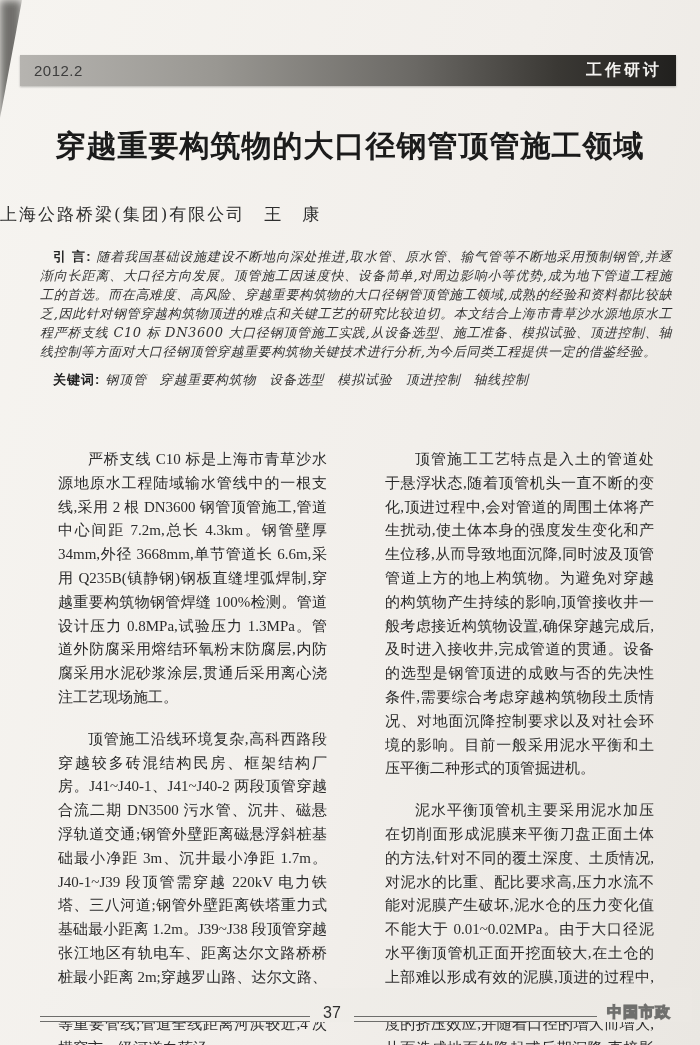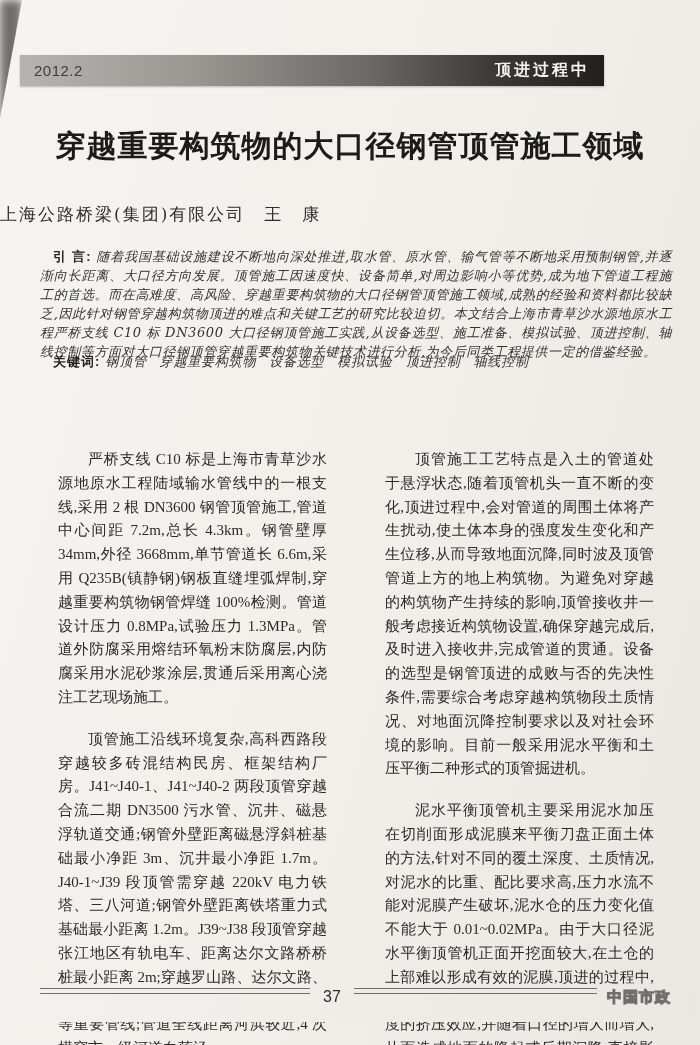--- a/index.html
+++ b/index.html
@@ -16,21 +16,21 @@
     color:#2b2b2b;
   }
   .corner-shadow{
     position:absolute;left:0;top:0;width:22px;height:118px;
     background:#43423f;
     clip-path:polygon(0 0,100% 0,0 100%);
     filter:blur(4px);
     opacity:.75;
   }
   .header-bar{
-    position:absolute;left:20px;top:55px;width:584px;height:31px;
+    position:absolute;left:20px;top:55px;width:656px;height:31px;
     background:linear-gradient(90deg,#b6b4b0 0%,#999792 30%,#6b6965 60%,#3a3834 82%,#21201e 100%);
     display:flex;align-items:center;justify-content:space-between;
     padding:0 14px;box-sizing:border-box;
     box-shadow:0 1px 2px rgba(0,0,0,.25);
   }
   .issue{font:15px "Liberation Sans", sans-serif;color:#3d3d3d;letter-spacing:.5px;}
   .section{font:bold 16px "Liberation Sans", sans-serif;color:#f4f3f1;letter-spacing:3px;}
   .title{
     position:absolute;top:126px;left:0;width:100%;margin:0;
     text-align:center;
@@ -47,21 +47,21 @@
     position:absolute;top:247px;left:40px;width:632px;margin:0;
     font:italic 13px "DejaVu Serif", serif;
     line-height:19px;text-align:justify;text-indent:1em;
     color:#333;letter-spacing:.6px;
   }
   .abstract .label, .keywords .label{
     font-family:"Liberation Sans", sans-serif;
     font-style:normal;font-weight:bold;letter-spacing:1px;color:#222;
   }
   .keywords{
-    position:absolute;top:353px;left:40px;width:632px;margin:0;
+    position:absolute;top:371px;left:40px;width:632px;margin:0;
     font:italic 13px "DejaVu Serif", serif;
     color:#333;letter-spacing:.8px;text-indent:1em;
   }
   .keywords .kw-text{word-spacing:8px;}
   .columns{
     position:absolute;top:430px;left:40px;width:632px;
     display:flex;gap:22px;
   }
   .col{width:305px;font:15px "Liberation Serif", serif;line-height:23.8px;}
   .col p{margin:18px;text-align:justify;text-indent:2em;color:#2b2b2b;}
@@ -70,21 +70,21 @@
     font:bold 15.5px "Liberation Sans", sans-serif;color:#1f1f1f;
     line-height:23.8px;
   }
   .col .subheading{
     margin:0;text-indent:2em;
     font:italic 15px "DejaVu Serif", serif;color:#2b2b2b;
     line-height:23.8px;
   }
   .footer{
     position:absolute;left:40px;top:988px;width:652px;height:34px;
-    display:flex;align-items:flex-start;
+    display:flex;align-items:flex-end;
     background:linear-gradient(105deg,#f3f1ed,#ebe8e3);
     z-index:5;
   }
   .rule{height:4px;border-top:1px solid #6d6d6b;border-bottom:1px solid #6d6d6b;}
   .rule-left{flex:10;}
   .rule-right{flex:9;}
   .pagenum{padding:0 13px;font:16px "Liberation Sans", sans-serif;color:#2d2d2d;}
   .journal{
     margin-left:10px;margin-right:21px;
     font:bold 15px "Liberation Sans", sans-serif;
@@ -96,21 +96,21 @@
 </style>
 </head>
 <body>
 
 <div class="page">
 
   <div class="corner-shadow"></div>
 
   <div class="header-bar">
     <span class="issue">2012.2</span>
-    <span class="section">顶进过程中</span>
+    <span class="section">工作研讨</span>
   </div>
 
   <h1 class="title">穿越重要构筑物的大口径钢管顶管施工领域</h1>
 
   <div class="byline">上海公路桥梁(集团)有限公司　王　康</div>
 
   <p class="abstract">
     <span class="label">引 言:</span>
     <span>随着我国基础设施建设不断地向深处推进,取水管、原水管、输气管等不断地采用预制钢管,并逐渐向长距离、大口径方向发展。顶管施工因速度快、设备简单,对周边影响小等优势,成为地下管道工程施工的首选。而在高难度、高风险、穿越重要构筑物的大口径钢管顶管施工领域,成熟的经验和资料都比较缺乏,因此针对钢管穿越构筑物顶进的难点和关键工艺的研究比较迫切。本文结合上海市青草沙水源地原水工程严桥支线 C10 标 DN3600 大口径钢顶管施工实践,从设备选型、施工准备、模拟试验、顶进控制、轴线控制等方面对大口径钢顶管穿越重要构筑物关键技术进行分析,为今后同类工程提供一定的借鉴经验。</span>
   </p>

